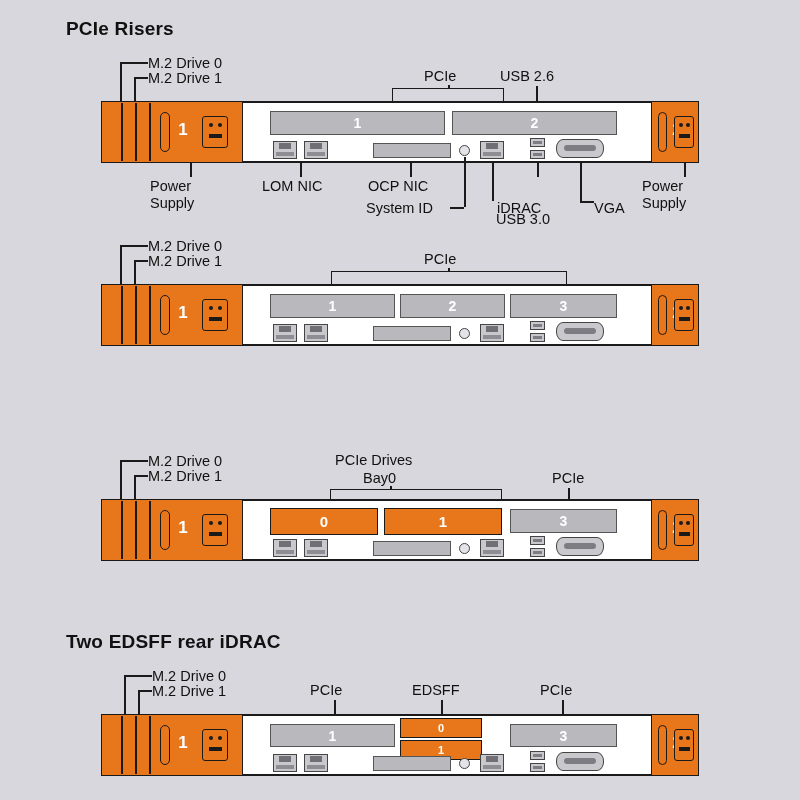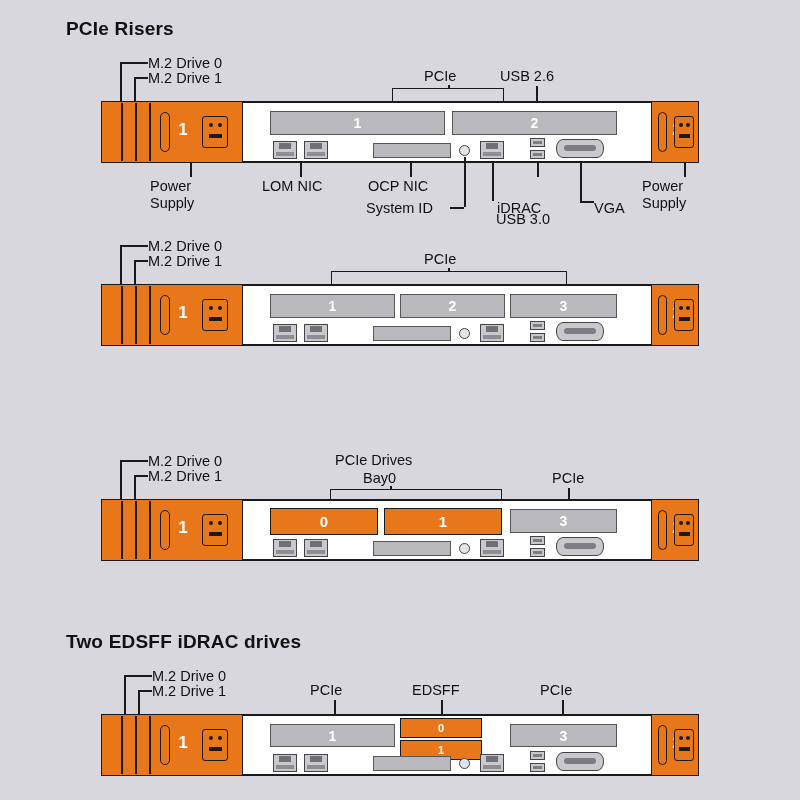--- a/index.html
+++ b/index.html
@@ -335,21 +335,21 @@
 
   <div class="nic" style="left:273px;top:539px;width:24px;height:18px;"></div>
   <div class="nic" style="left:304px;top:539px;width:24px;height:18px;"></div>
   <div class="card plain" style="left:373px;top:541px;width:78px;height:15px;"></div>
   <div class="btn-round" style="left:459px;top:543px;width:11px;height:11px;"></div>
   <div class="nic" style="left:480px;top:539px;width:24px;height:18px;"></div>
   <div class="usb" style="left:530px;top:536px;width:15px;height:9px;"></div>
   <div class="usb" style="left:530px;top:548px;width:15px;height:9px;"></div>
   <div class="vga" style="left:556px;top:537px;width:48px;height:19px;"></div>
 
-  <div class="sec-title" style="left:66px;top:631px;">Two EDSFF iDRAC drives</div>
+  <div class="sec-title" style="left:66px;top:631px;">Two EDSFF rear iDRAC</div>
 
   <div class="lbl" style="left:152px;top:668px;">M.2 Drive 0</div>
   <div class="lbl" style="left:152px;top:683px;">M.2 Drive 1</div>
   <div class="ln h" style="left:124px;top:675px;width:28px;"></div>
   <div class="ln v" style="left:124px;top:675px;height:40px;"></div>
   <div class="ln h" style="left:138px;top:690px;width:14px;"></div>
   <div class="ln v" style="left:138px;top:690px;height:25px;"></div>
 
   <div class="lbl" style="left:310px;top:682px;">PCIe</div>
   <div class="ln v" style="left:334px;top:700px;height:14px;"></div>

